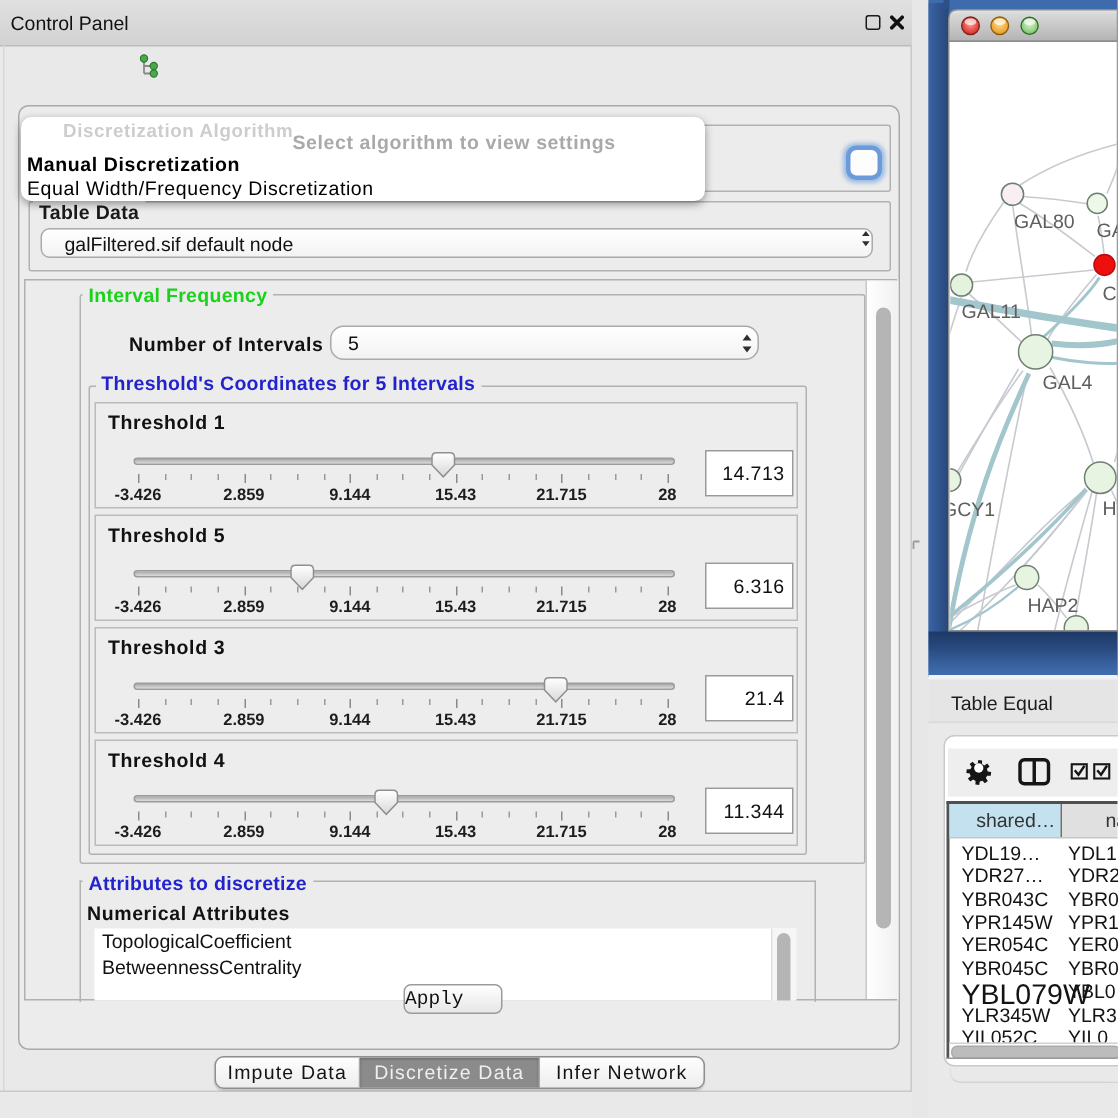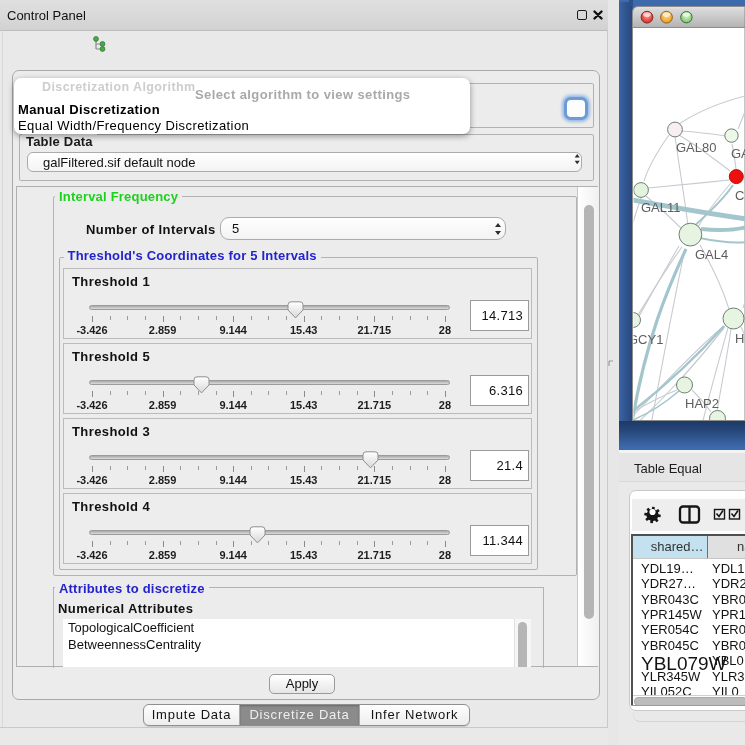--- a/index.html
+++ b/index.html
@@ -55,22 +55,22 @@
  background:#fff;font-size:13px;letter-spacing:0.3px;color:#111;text-align:right;line-height:29px;padding-right:5px;}
 .tickM{position:absolute;width:1px;height:6px;background:#8a8a8a;top:47.5px;}
 .tickm{position:absolute;width:1px;height:3.5px;background:#9a9a9a;top:47.5px;}
 .tlab{position:absolute;top:55.5px;width:50px;margin-left:-25px;text-align:center;
  font-size:11px;font-weight:bold;color:#1d1d1d;}
 .thumb{position:absolute;top:32.5px;width:17px;height:18px;margin-left:-8.5px;}
 
 #attrlist{left:63px;top:619px;width:467px;height:48px;background:#fff;overflow:hidden;font-size:13px;color:#111;}
 #attrlist div{height:17.3px;line-height:17.3px;padding-left:5px;}
 
-#applybtn{left:269px;top:674px;width:64px;height:18px;border:1px solid #9b9b9b;border-radius:5px;
- background:linear-gradient(#ffffff,#e6e6e6);font-size:13px;color:#111;text-align:center;line-height:17px;}
+#applybtn{left:269px;top:656px;width:64px;height:18px;border:1px solid #9b9b9b;border-radius:5px;
+ background:linear-gradient(#ffffff,#e6e6e6);font-size:13px;color:#111;line-height:17px;font-family:Liberation Mono, monospace;}
 
 #scrollpane{left:16px;top:186px;width:582px;height:481px;border:1px solid #b0b0b0;box-sizing:border-box;}
 #vtrack{left:577px;top:187px;width:21px;height:479px;background:linear-gradient(to right,#ffffff,#f0f0f0);
  border-left:1px solid #c8c8c8;}
 #vthumb{left:584px;top:205px;width:10px;height:414px;border-radius:5px;background:#b5b5b5;}
 
 #overlay{left:14px;top:78px;width:456px;height:56px;background:#fff;border-radius:7px;
  box-shadow:0 2px 6px rgba(0,0,0,.4);font-size:13px;letter-spacing:0.4px;}
 #overlay .ghost{position:absolute;left:28px;top:1.5px;font-weight:bold;font-size:12.5px;color:#cdcdcd;}
 #overlay .hint{position:absolute;left:181px;top:9px;color:#a9a9a9;font-weight:bold;}

